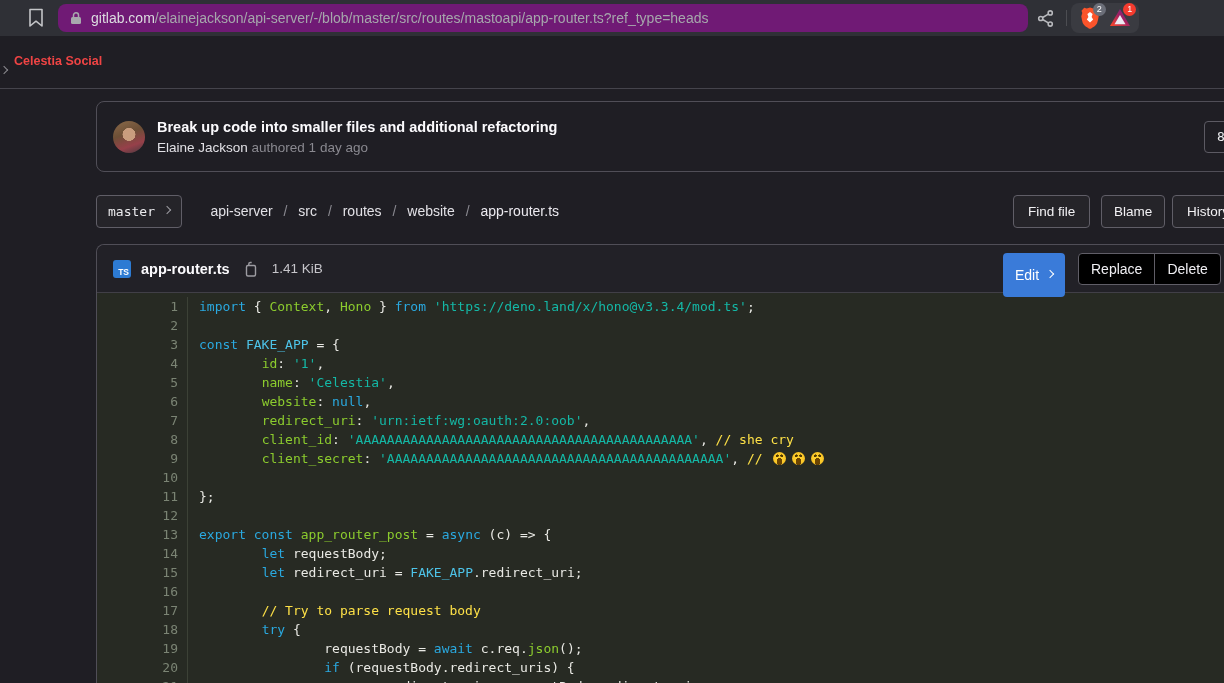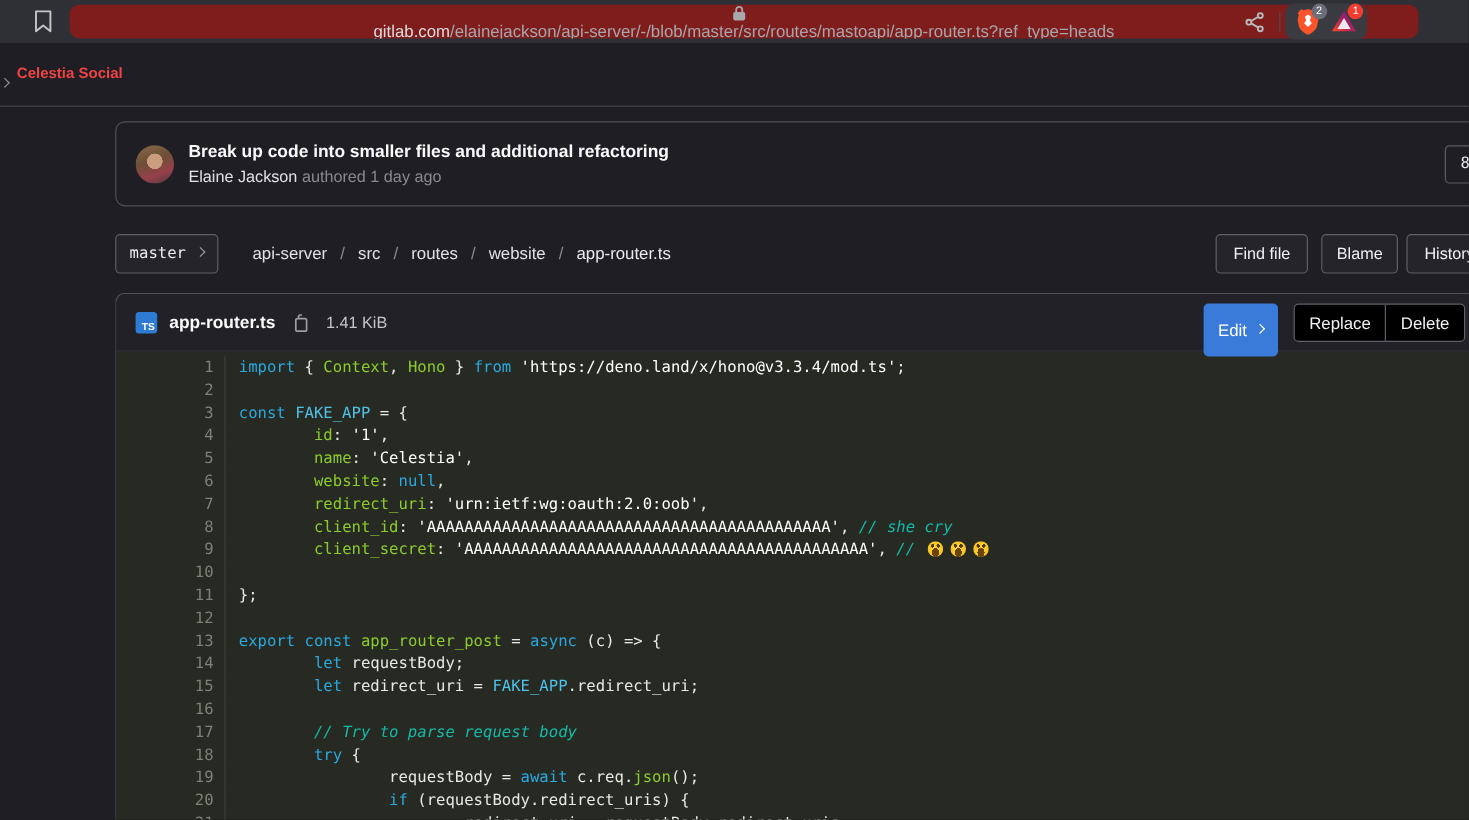--- a/index.html
+++ b/index.html
@@ -2,22 +2,22 @@
 <html><head>
 <meta charset="utf-8">
 <style>
   * { margin:0; padding:0; box-sizing:border-box; }
   html,body { width:1224px; height:683px; overflow:hidden; background:#1f1e24;
     font-family:"Liberation Sans", sans-serif; }
 
   
   .toolbar { position:relative; height:36px; background:#2f3036; }
   .bm-icon { position:absolute; left:28px; top:8px; width:16px; height:20px; }
-  .url-bar { position:absolute; left:58px; top:4px; width:1124px; height:28px;
-    background:#7f1d1d; border-radius:8px; display:flex; align-items:center; padding:0 12px;flex-direction:column; }
+  .url-bar { position:absolute; left:58px; top:4px; width:970px; height:28px;
+    background:#701a75; border-radius:8px; display:flex; align-items:center; padding:0 12px; }
   .lock-icon { width:12px; height:14px; margin-right:9px; flex:none; }
   .url-text { font-size:14px; white-space:nowrap; overflow:hidden; }
   .url-domain { color:#dcdde0; }
   .url-path { color:#a6a7ac; }
   .share-icon { position:absolute; left:1036px; top:9px; width:19px; height:19px; cursor:pointer; }
   .tb-divider { position:absolute; left:1066px; top:10px; width:1px; height:16px; background:#4c4d52; }
   .ext-group { position:absolute; left:1071px; top:3px; width:68px; height:30px;
     background:#3a3b41; border-radius:8px; display:flex; align-items:center; justify-content:space-evenly; }
   .ext { position:relative; width:24px; height:24px; cursor:pointer; }
   .badge { position:absolute; top:-3px; right:-4px; min-width:13px; height:13px; border-radius:7px;
@@ -89,23 +89,23 @@
 
   
   .code-area { background:#272a23; padding-top:4px; font-family:"DejaVu Sans Mono", monospace;
     font-size:13px; line-height:19px; }
   .code-line { display:flex; height:19px; }
   .ln { flex:none; width:91px; text-align:right; padding-right:9px; color:#7b8474;
     border-right:1px solid #3c4136; cursor:pointer; }
   .cd { padding-left:11px; white-space:pre; }
   .tk-k { color:#2aa9e0; }
   .tk-i { color:#8ccc2e; }
-  .tk-s { color:#ffffff; }
+  .tk-s { color:#14b8a6; }
   .tk-p { color:#e9e9e4; }
-  .tk-c { color:#14b8a6;font-style:italic; }
+  .tk-c { color:#fde047; }
   .tk-n { color:#4dc3e8; }
   .emoji { display:inline-block; width:13px; height:13px; border-radius:50%; margin:0 3px;
     vertical-align:-2px;
     background:
       radial-gradient(circle at 32% 30%, #513a02 0 11%, rgba(0,0,0,0) 12%),
       radial-gradient(circle at 68% 30%, #513a02 0 11%, rgba(0,0,0,0) 12%),
       radial-gradient(ellipse 23% 28% at 50% 72%, #6b4402 0 99%, rgba(0,0,0,0) 100%),
       radial-gradient(circle, #ffd12f 30%, #f0b41c 100%); }
 </style>
 </head>

